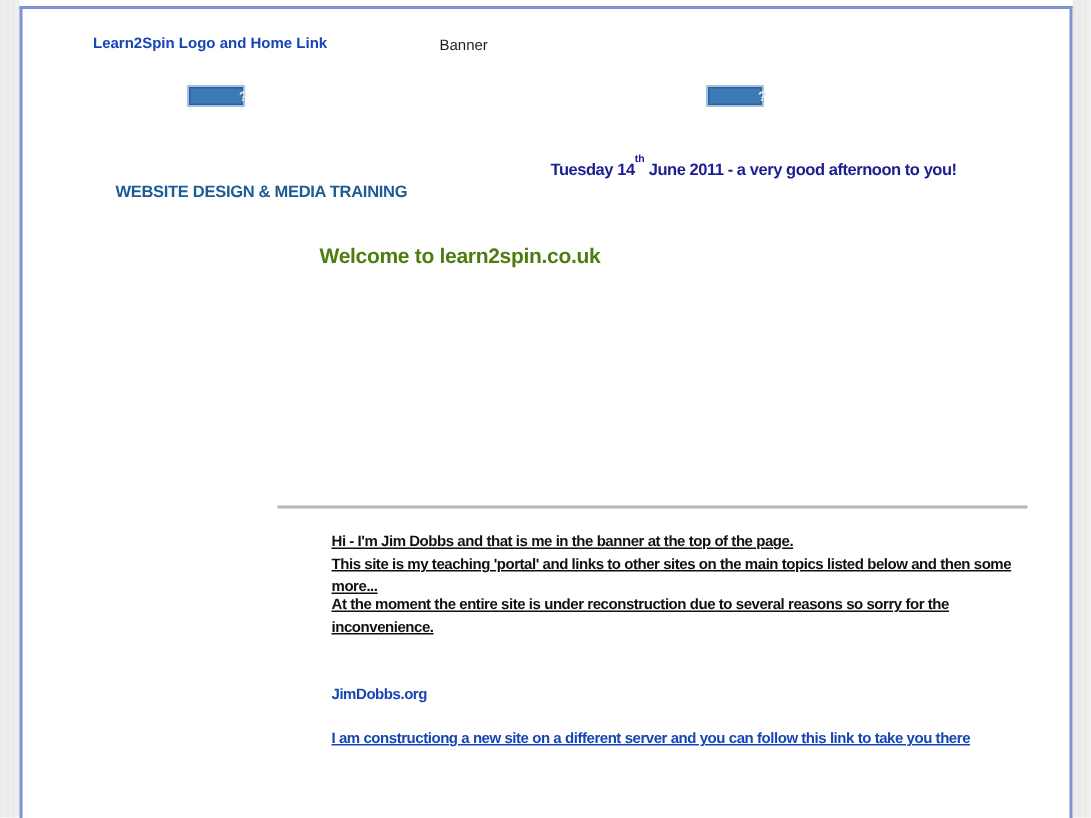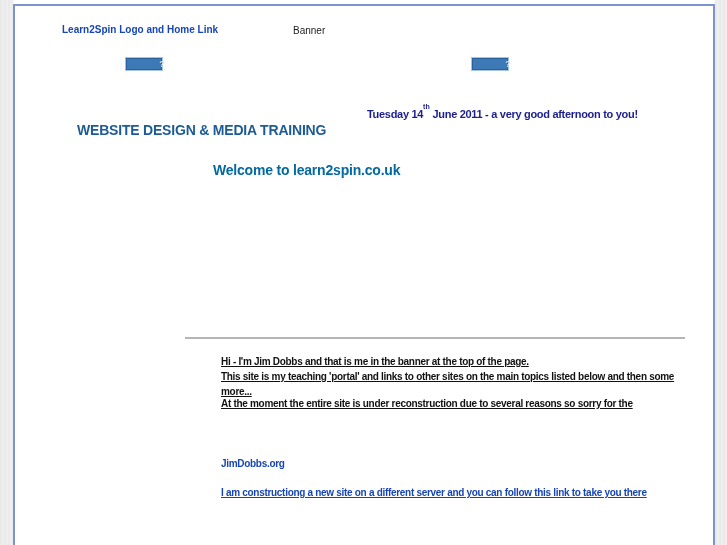--- a/index.html
+++ b/index.html
@@ -25,25 +25,25 @@
                  box-shadow:inset 0 0 0 1px #2a619f;
                  display:flex; align-items:center; justify-content:center; cursor:pointer; }
   .broken-icon .q { font-size:9px; font-weight:bold; color:#dce9f5; line-height:1; }
   .icon1 { left:110px; top:51px; }
   .icon2 { left:456px; top:51px; }
 
   .date { left:316px; top:101px; font-size:11px; font-weight:bold; letter-spacing:-0.3px;
           color:#1b1e8f; white-space:nowrap; }
   .date sup { font-size:7px; position:relative; top:-4px; letter-spacing:0; }
 
-  .tagline { left:26px; top:116px; font-size:14px; font-weight:bold; letter-spacing:-0.2px;
+  .tagline { left:26px; top:116px; font-size:11px; font-weight:bold; letter-spacing:-0.2px;
              color:#1d5b94; white-space:nowrap; }
 
   .welcome { left:162px; top:156px; font-size:14px; font-weight:bold; letter-spacing:-0.2px;
-             color:#0369a1; white-space:nowrap; }
+             color:#4d7c0f; white-space:nowrap; }
 
   .hr { left:170px; top:331px; width:500px; height:2px; background:#b5b5b5; }
 
   .para { left:170px; width:510px; font-size:10px; font-weight:bold; color:#111111;
           letter-spacing:-0.3px; line-height:15px; }
   .para .line { display:block; white-space:nowrap;text-decoration:underline; }
   .intro  { top:348px; }
   .status { top:390px; }
 
   .jim-link { left:170px; top:452px; font-size:10px; font-weight:bold; letter-spacing:-0.3px;
@@ -82,19 +82,20 @@
   <div class="hr"></div>
 
   <div class="para intro">
     <span class="line">Hi - I'm Jim Dobbs and that is me in the banner at the top of the page.</span>
     <span class="line">This site is my teaching 'portal' and links to other sites on the main topics listed below and then some</span>
     <span class="line">more...</span>
   </div>
 
   <div class="para status">
     <span class="line">At the moment the entire site is under reconstruction due to several reasons so sorry for the</span>
+    <span class="line">inconvenience.</span>
   </div>
 
   <a class="jim-link" href="#">JimDobbs.org</a>
 
   <a class="newsite-link" href="#">I am constructiong a new site on a different server and you can follow this link to take you there</a>
 
 </div>
 
 </body></html>

